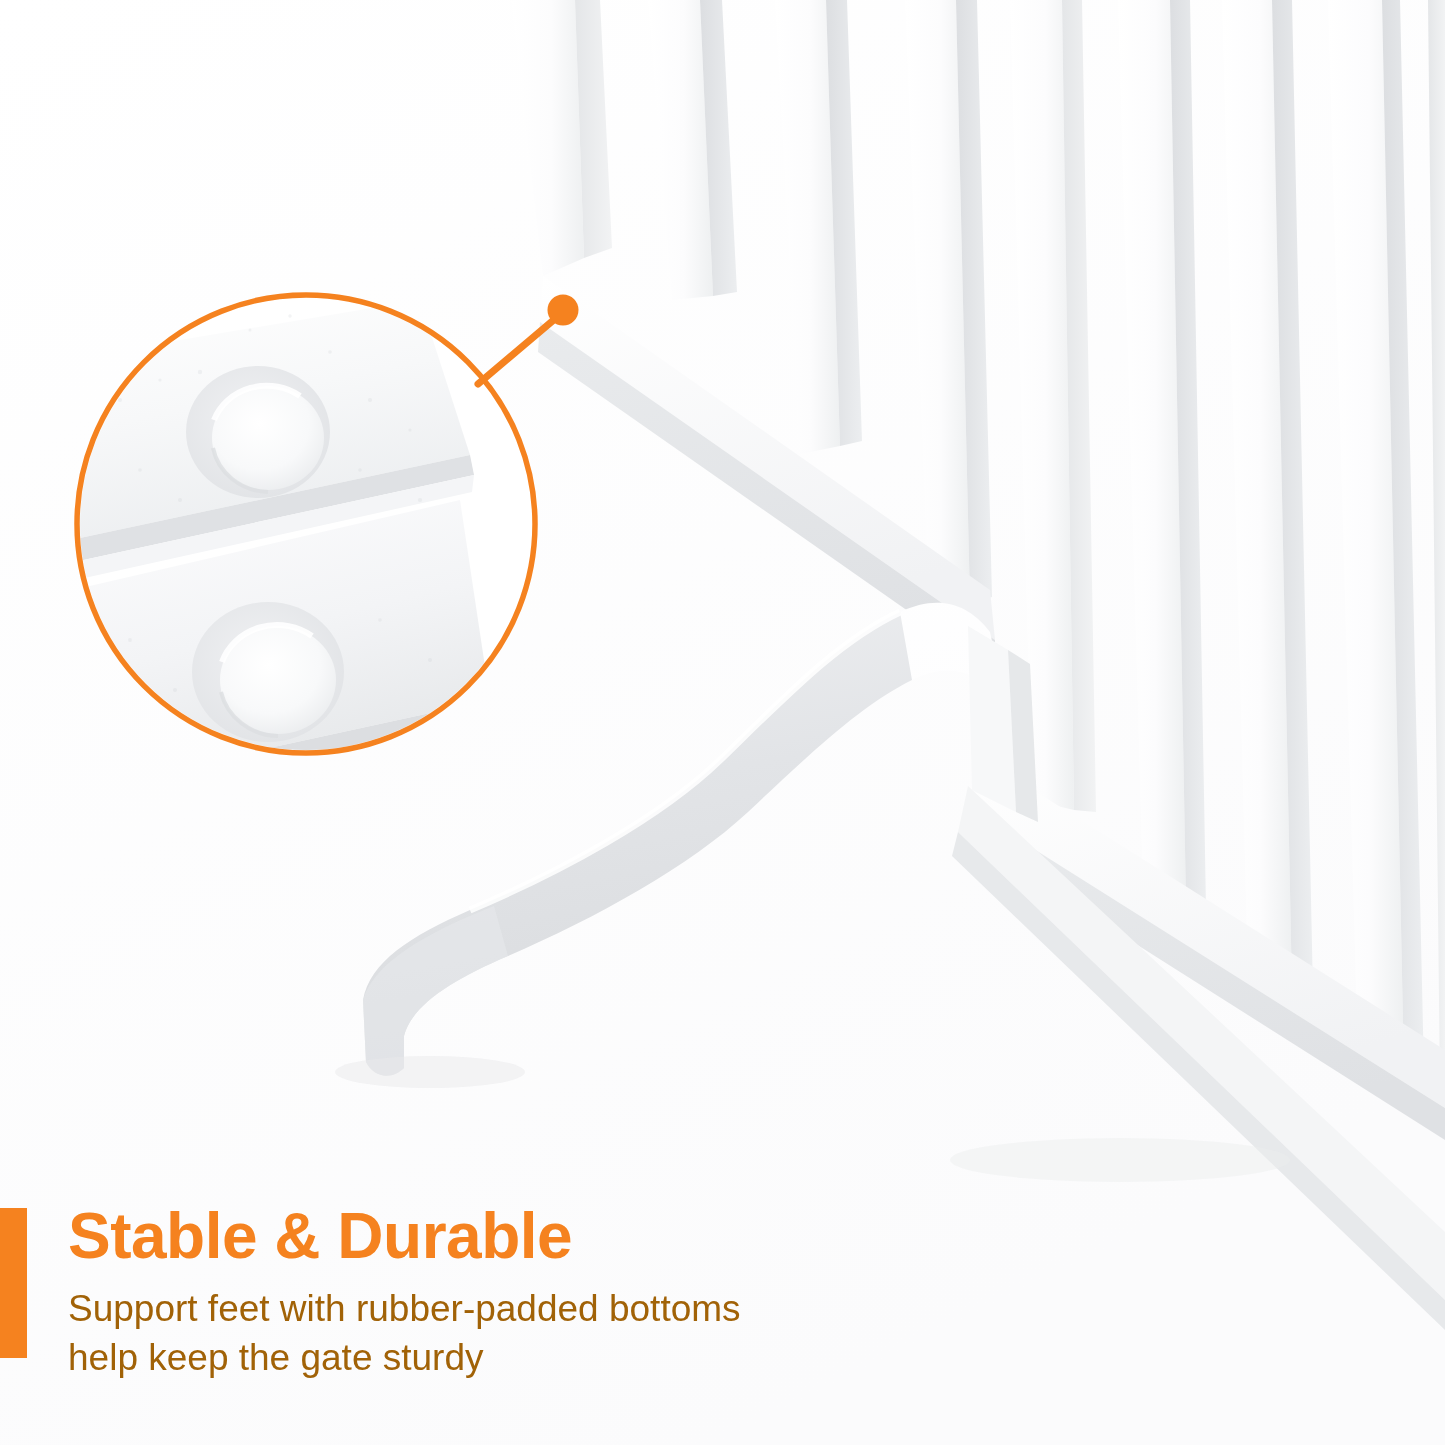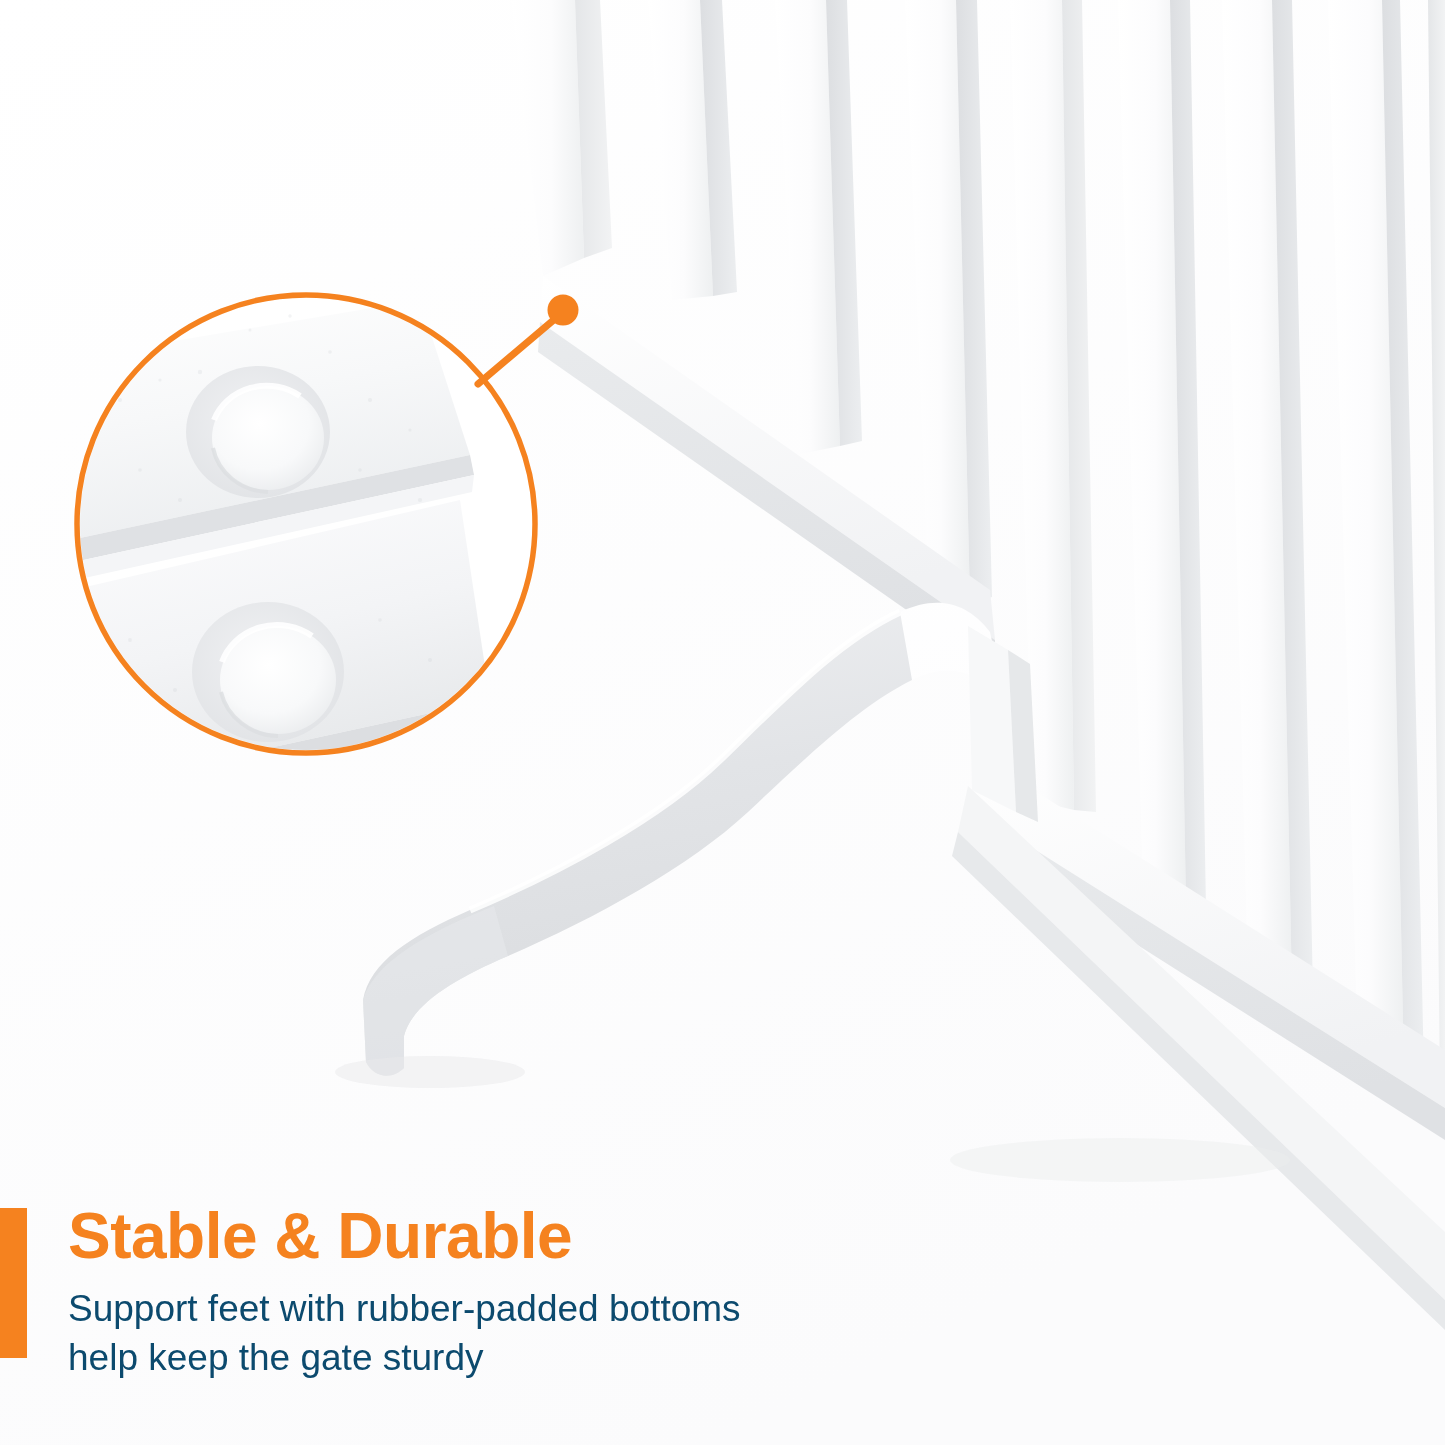--- a/index.html
+++ b/index.html
@@ -57,21 +57,21 @@
   .headline {
     color: #F5821F;
     font-size: 64px;
     font-weight: 700;
     line-height: 72px;
     letter-spacing: -0.5px;
     margin: 0 0 12px 0;
     white-space: nowrap;
   }
   .subline {
-    color: #0c4a6e;
+    color: #a16207;
     font-size: 37px;
     font-weight: 300;
     line-height: 49px;
     letter-spacing: 0px;
     margin: 0;
     max-width: 680px;
   }
 </style>
 </head>
 <body>

